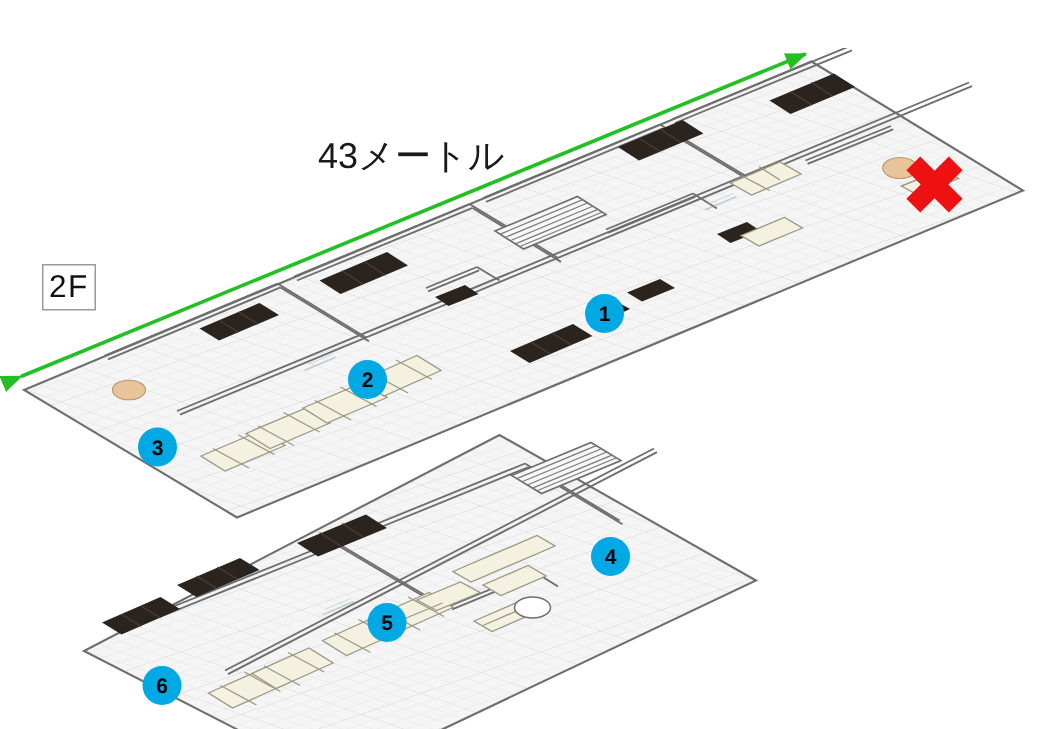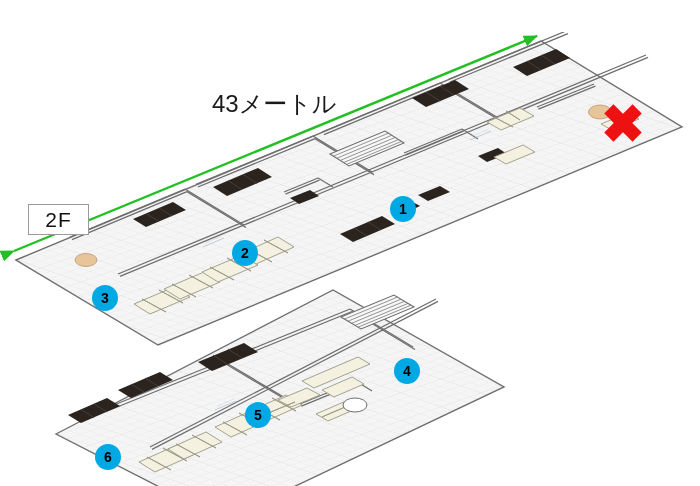--- a/index.html
+++ b/index.html
@@ -29,21 +29,21 @@
     background: #ffffff;
     border: 1px solid #9a9a9a;
     display: flex;
     align-items: center;
     justify-content: center;
     font-size: 21px;
     color: #111111;
     letter-spacing: 1px;
     font-family: "Liberation Sans", sans-serif;
   }
-  #tag-2f { left: 28px; top: 172px; width: 61px; height: 31px; }
+  #tag-2f { left: 28px; top: 144px; width: 36px; height: 31px; }
   #tag-1f { left: 28px; top: 325px; width: 52px; height: 33px; }
 
   #dimension-label {
     position: absolute;
     left: 212px;
     top: 56px;
     font-size: 24px;
     color: #1a1a1a;
     white-space: nowrap;
     font-family: "Liberation Sans", sans-serif;

